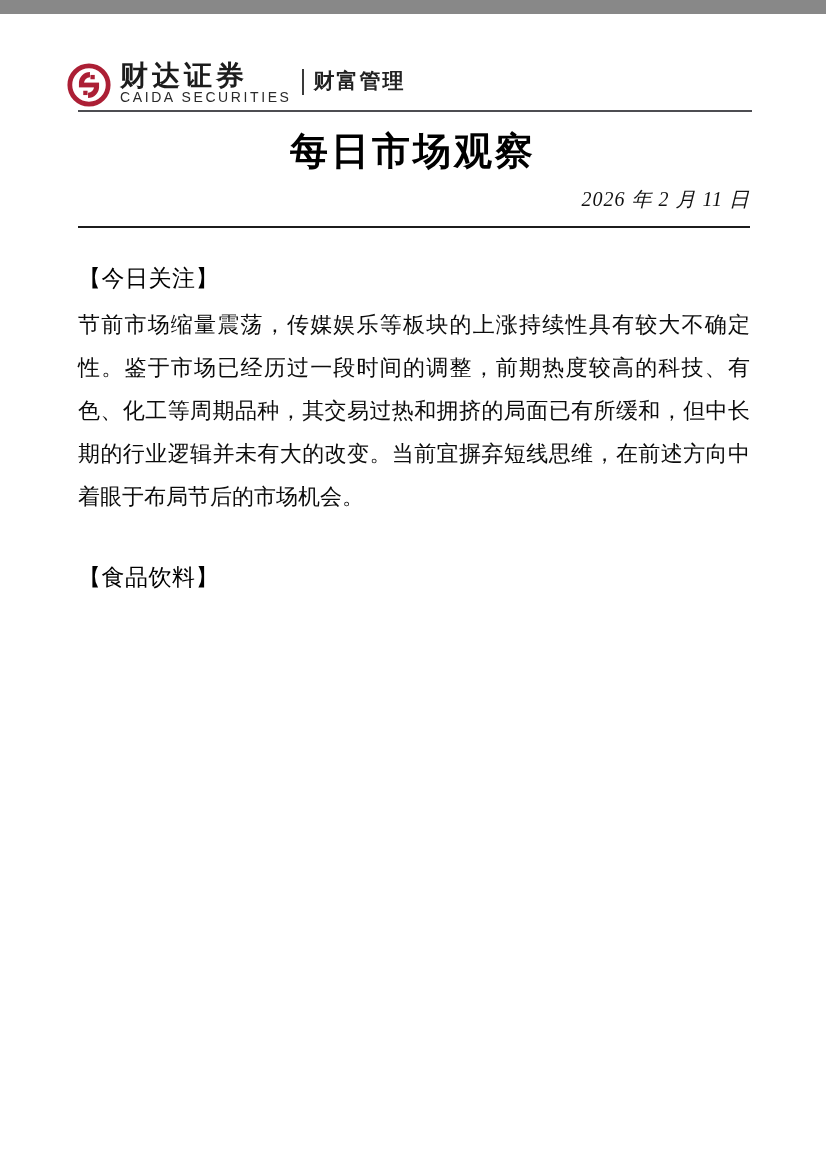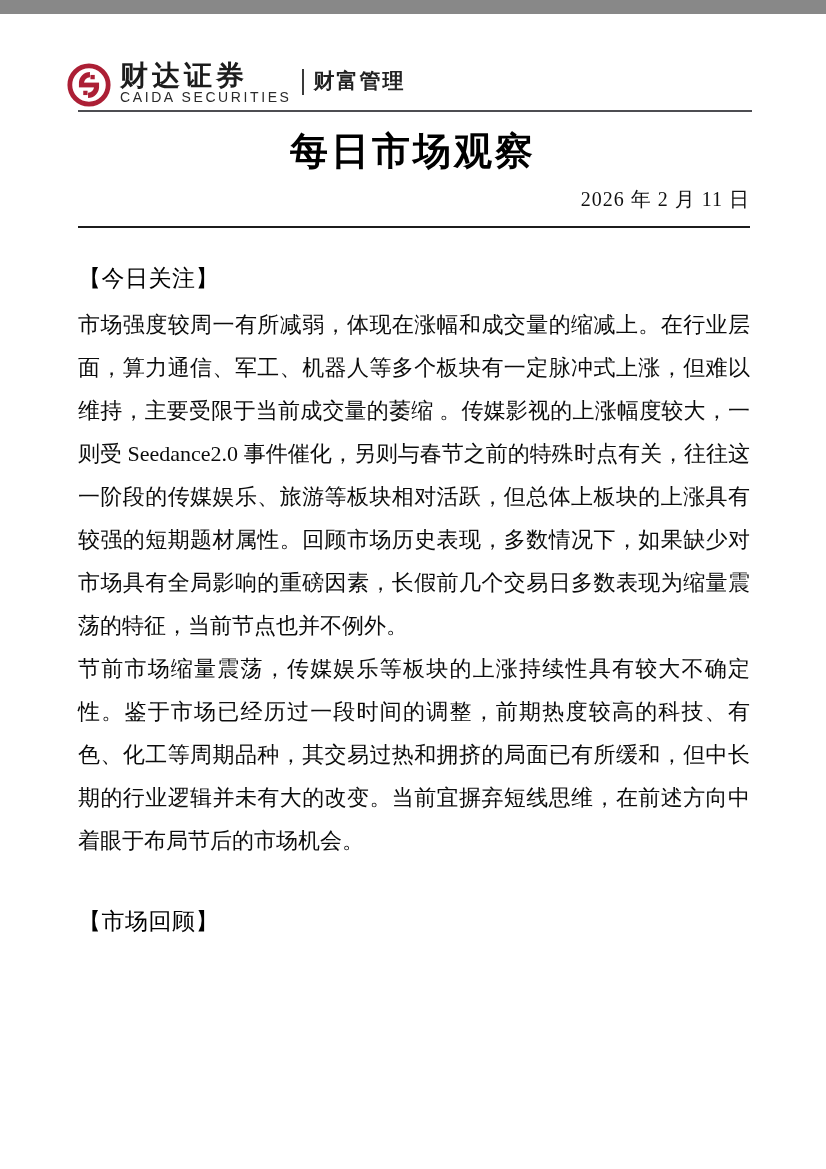--- a/index.html
+++ b/index.html
@@ -89,20 +89,21 @@
     letter-spacing: 3px;
     color: #000;
   }
   .doc-date {
     position: absolute;
     right: 76px;
     top: 172px;
     font-size: 20px;
     color: #111;
     letter-spacing: 1px;
+    font-style: italic;
   }
   .date-rule {
     position: absolute;
     left: 78px;
     width: 672px;
     top: 212px;
     height: 2px;
     background: #1c1c1c;
   }
 
@@ -155,18 +156,17 @@
     <div class="brand-division">财富管理</div>
   </div>
   <div class="header-rule"></div>
 
   <div class="doc-title">每日市场观察</div>
   <div class="doc-date">2026 年 2 月 11 日</div>
   <div class="date-rule"></div>
 
   <div class="content">
     <div class="section-heading">【今日关注】</div>
-    <div class="body-para">市场强度较周一有所减弱，体现在涨幅和成交量的缩减上。在行业层面，算力通信、军工、机器人等多个板块有一定脉冲式上涨，但难以维持，主要受限于当前成交量的萎缩 。传媒影视的上涨幅度较大，一则受 Seedance2.0 事件催化，另则与春节之前的特殊时点有关，往往这一阶段的传媒娱乐、旅游等板块相对活跃，但总体上板块的上涨具有较强的短期题材属性。回顾市场历史表现，多数情况下，如果缺少对市场具有全局影响的重磅因素，长假前几个交易日多数表现为缩量震荡的特征，当前节点也并不例外。</div>
     <div class="body-para">节前市场缩量震荡，传媒娱乐等板块的上涨持续性具有较大不确定性。鉴于市场已经历过一段时间的调整，前期热度较高的科技、有色、化工等周期品种，其交易过热和拥挤的局面已有所缓和，但中长期的行业逻辑并未有大的改变。当前宜摒弃短线思维，在前述方向中着眼于布局节后的市场机会。</div>
-    <div class="section-heading second">【市场回顾】</div>
+    <div class="section-heading second">【食品饮料】</div>
   </div>
 
 </div>
 
 </body></html>

